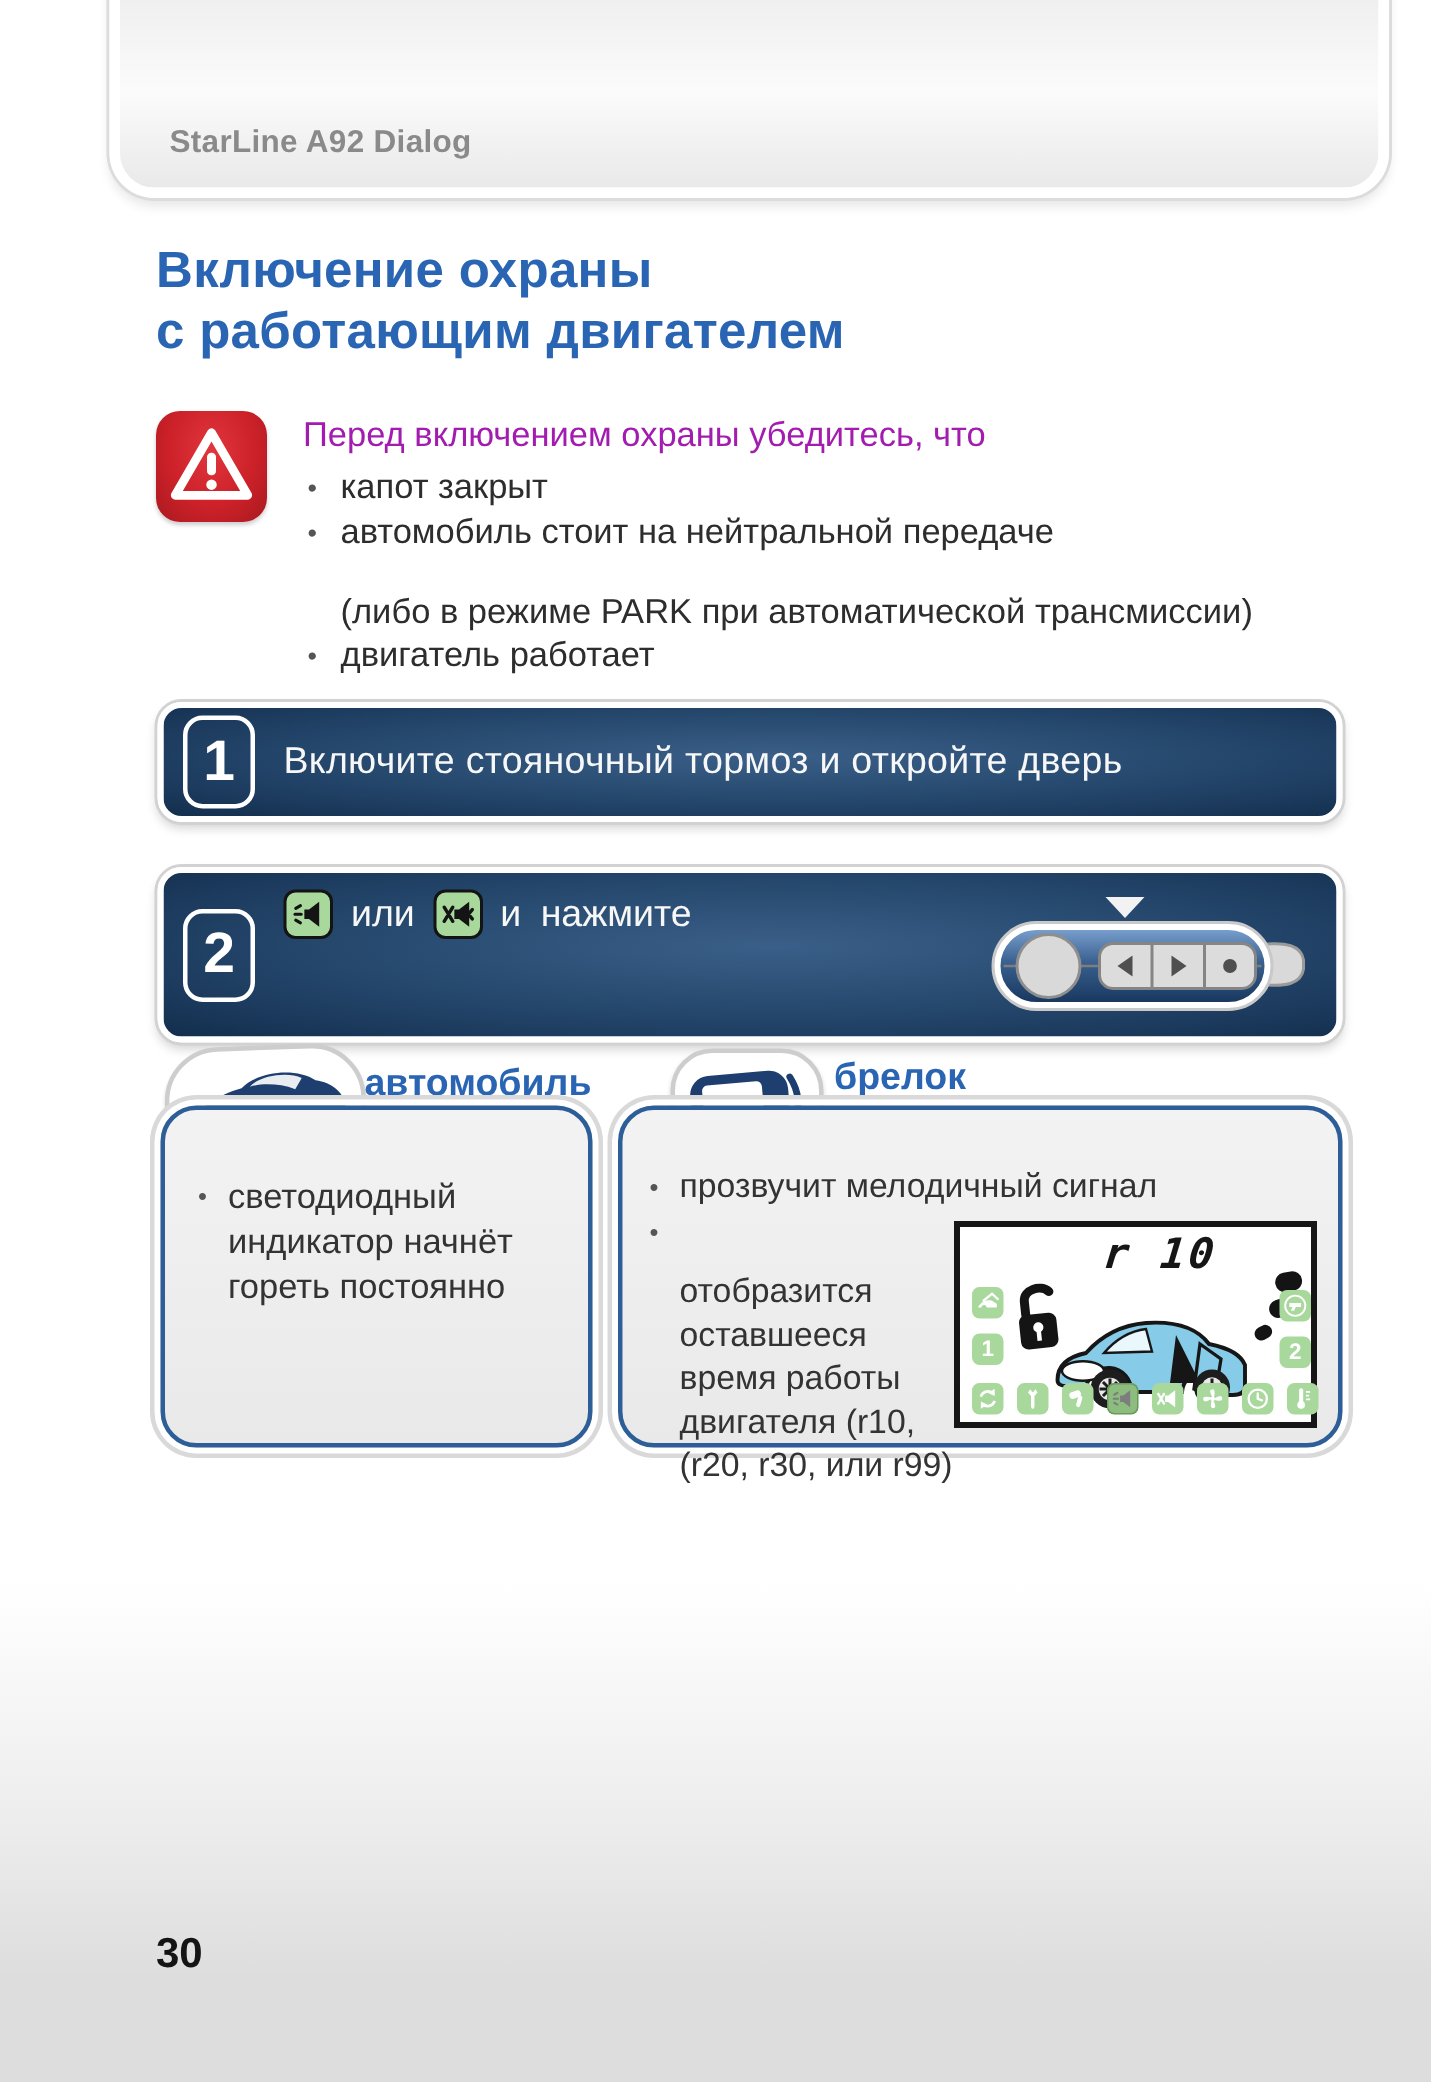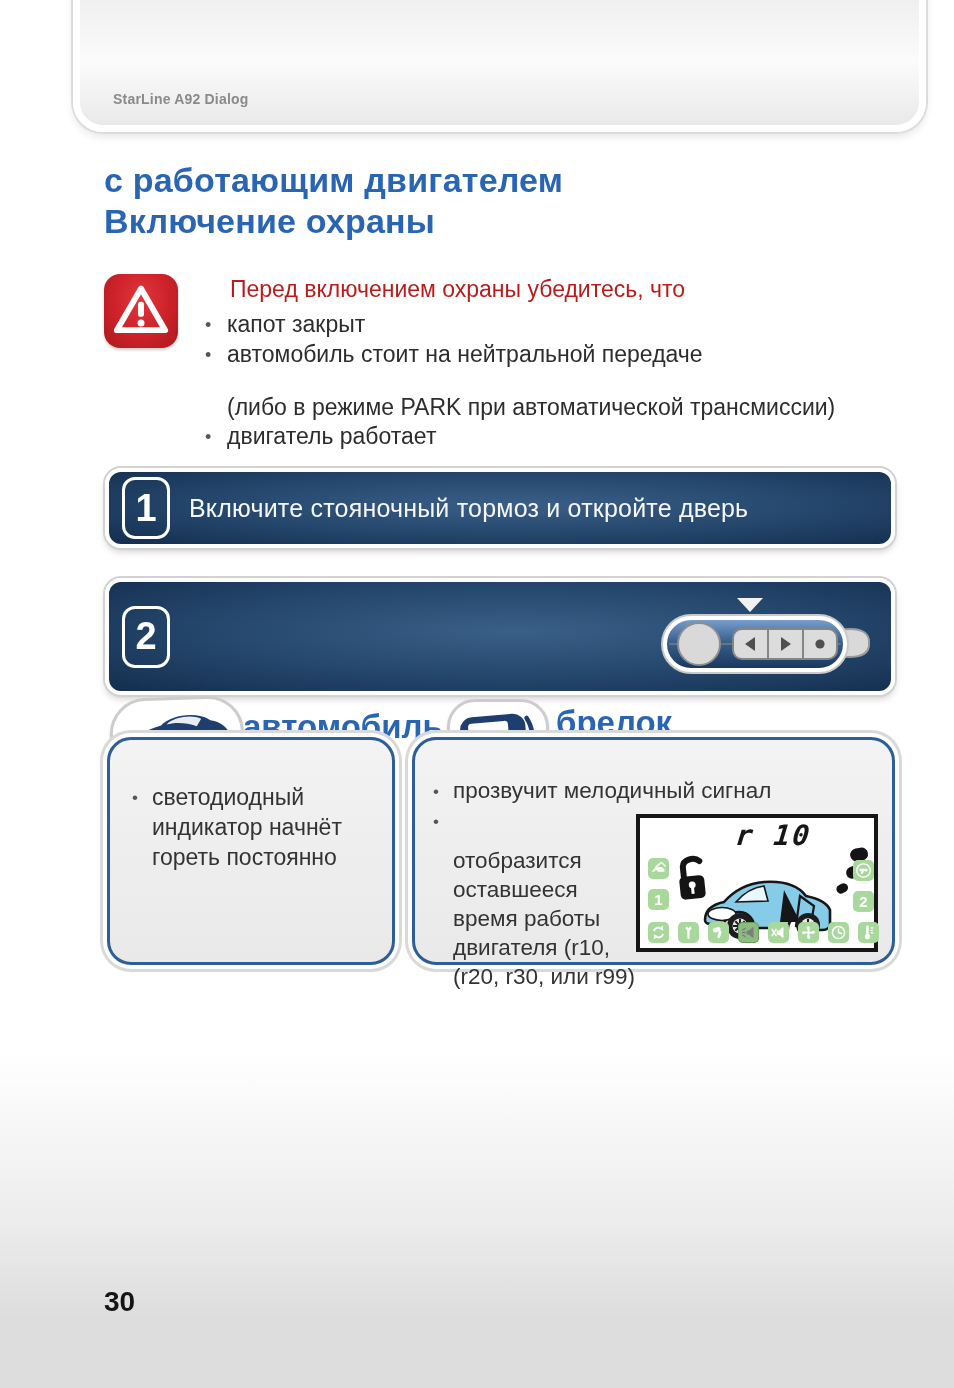--- a/index.html
+++ b/index.html
@@ -13,35 +13,35 @@
   
   .header-box{
     position:absolute;left:73px;top:-48px;width:839px;height:166px;
     border-radius:30px;
     background:linear-gradient(180deg,#e7e7e7 0%,#f6f6f6 45%,#fbfbfb 62%,#e9e9e9 100%);
     border:7px solid #ffffff;
     box-shadow:0 0 0 2px #dcdcdc,0 5px 8px rgba(0,0,0,.10);
   }
   .header-title{
     position:absolute;left:33px;bottom:18px;
-    font-size:14px;font-weight:bold;color:#8a8a8a;letter-spacing:.2px;
+    font-size:21px;font-weight:bold;color:#8a8a8a;letter-spacing:.2px;
   }
 
   
   .page-title{position:absolute;left:104px;top:160px;color:#2a65b4;font-weight:bold;
     font-size:34px;line-height:41px;letter-spacing:.2px;}
 
   
   .warn-icon{
     position:absolute;left:104px;top:274px;width:74px;height:74px;border-radius:16px;
     background:radial-gradient(ellipse at 50% 35%,#e1363e 0%,#cd2129 55%,#a8191f 100%);
     display:flex;align-items:center;justify-content:center;
     box-shadow:0 2px 3px rgba(0,0,0,.2);
   }
-  .warn-intro{position:absolute;left:202px;top:276px;font-size:23px;color:#b91c1c;margin-left:28px;}
+  .warn-intro{position:absolute;left:202px;top:276px;font-size:23px;color:#a21caf;}
   .warn-list{position:absolute;left:205px;top:310px;font-size:23px;color:#2d2d2d;line-height:29px;}
   .warn-row{display:flex;}
   .warn-row .dot{width:22px;color:#555;font-size:18px;padding-top:1px;}
   .warn-note{padding-left:22px;margin-top:23px;}
 
   
   .step-card{
     position:absolute;left:105px;width:790px;border-radius:16px;
     background:radial-gradient(ellipse at 52% 45%,#3a5f88 0%,#24466b 55%,#132e4e 100%);
     border:4px solid #ffffff;box-shadow:0 0 0 2px #d2d2d2,0 4px 7px rgba(0,0,0,.18);
@@ -69,21 +69,21 @@
   .remote-wrap{position:absolute;right:14px;top:8px;width:220px;height:102px;}
 
   
   .badge{
     position:absolute;background:#ffffff;border:3px solid #cdcdcd;
     display:flex;align-items:center;justify-content:center;
     box-shadow:0 2px 3px rgba(0,0,0,.14);
   }
   #car-badge{left:110px;top:697px;width:128px;height:72px;border-radius:36px;transform:rotate(-2deg);}
   #fob-badge{left:447px;top:699px;width:96px;height:68px;border-radius:28px;}
-  .col-label{position:absolute;color:#2a65b4;font-weight:bold;font-size:33px;}
+  .col-label{position:absolute;color:#2a65b4;font-weight:bold;font-size:25px;}
   #car-label{left:243px;top:708px;}
   #fob-label{left:556px;top:704px;}
 
   
   .panel{
     position:absolute;top:737px;height:228px;border-radius:24px;box-sizing:border-box;
     background:linear-gradient(180deg,#f3f3f3 0%,#e9e9e9 100%);
     border:3px solid #2d5e98;
     box-shadow:0 0 0 4px #ffffff,0 0 0 7px #d9d9d9;
   }
@@ -121,22 +121,22 @@
 </head>
 <body>
 
 <div class="page">
 
   <div class="header-box">
     <span class="header-title">StarLine A92 Dialog</span>
   </div>
 
   <div class="page-title">
+    <div>Включение охраны</div>
     <div>с работающим двигателем</div>
-    <div>Включение охраны</div>
   </div>
 
   <div class="warn-icon">
     <svg viewBox="0 0 72 72" width="60" height="60">
       <path d="M36 9 L65 59 L7 59 Z" fill="none" stroke="#fff" stroke-width="7" stroke-linejoin="round"></path>
       <rect x="32.4" y="25" width="7.2" height="18" rx="3.4" fill="#fff"></rect>
       <circle cx="36" cy="50.5" r="4.2" fill="#fff"></circle>
     </svg>
   </div>
   <div class="warn-intro">Перед включением охраны убедитесь, что</div>
@@ -157,20 +157,36 @@
   </div>
 
   <div class="step-card" id="step1">
     <div class="step-num">1</div>
     <div class="step1-text">Включите стояночный тормоз и откройте дверь</div>
   </div>
 
   <div class="step-card" id="step2">
     <div class="step-num">2</div>
     <div class="step2-lines">
+      <div class="l2">
+        <span class="inline-icon">
+          <svg viewBox="0 0 24 24">
+            <path d="M9.5 9 H12.5 L19 4 V20 L12.5 15 H9.5 Z" fill="#141414"></path>
+            <path d="M7 6.5 L4 8.2 M7.5 12 H3.5 M7 17.5 L4 15.8" stroke="#141414" stroke-width="2" stroke-linecap="round"></path>
+          </svg>
+        </span>
+        <span>или</span>
+        <span class="inline-icon">
+          <svg viewBox="0 0 24 24">
+            <path d="M9.5 9 H12.5 L19 4 V20 L12.5 15 H9.5 Z" fill="#141414"></path>
+            <path d="M3 7.5 L8.5 16.5 M8.5 7.5 L3 16.5 M16 9 l5 6 M21 9 l-5 6" stroke="#141414" stroke-width="2.2" stroke-linecap="round"></path>
+          </svg>
+        </span>
+        <span>и нажмите</span>
+      </div>
     </div>
     <div class="remote-wrap">
       <svg viewBox="0 0 220 102" width="220" height="102">
         <polygon points="80,8 106,8 93,22" fill="#f2f2f2"></polygon>
         <path d="M182 40 Q210 36 212 50 L212 56 Q210 70 182 66 Z" fill="#d9d9d9" stroke="#9a9a9a" stroke-width="2"></path>
         <rect x="8" y="28" width="180" height="52" rx="26" fill="none" stroke="#c9c9c9" stroke-width="8"></rect>
         <defs>
           <linearGradient id="fobg" x1="0" y1="0" x2="0" y2="1">
             <stop offset="0" stop-color="#7da3d2"></stop>
               <stop offset="0.45" stop-color="#39608f"></stop>

